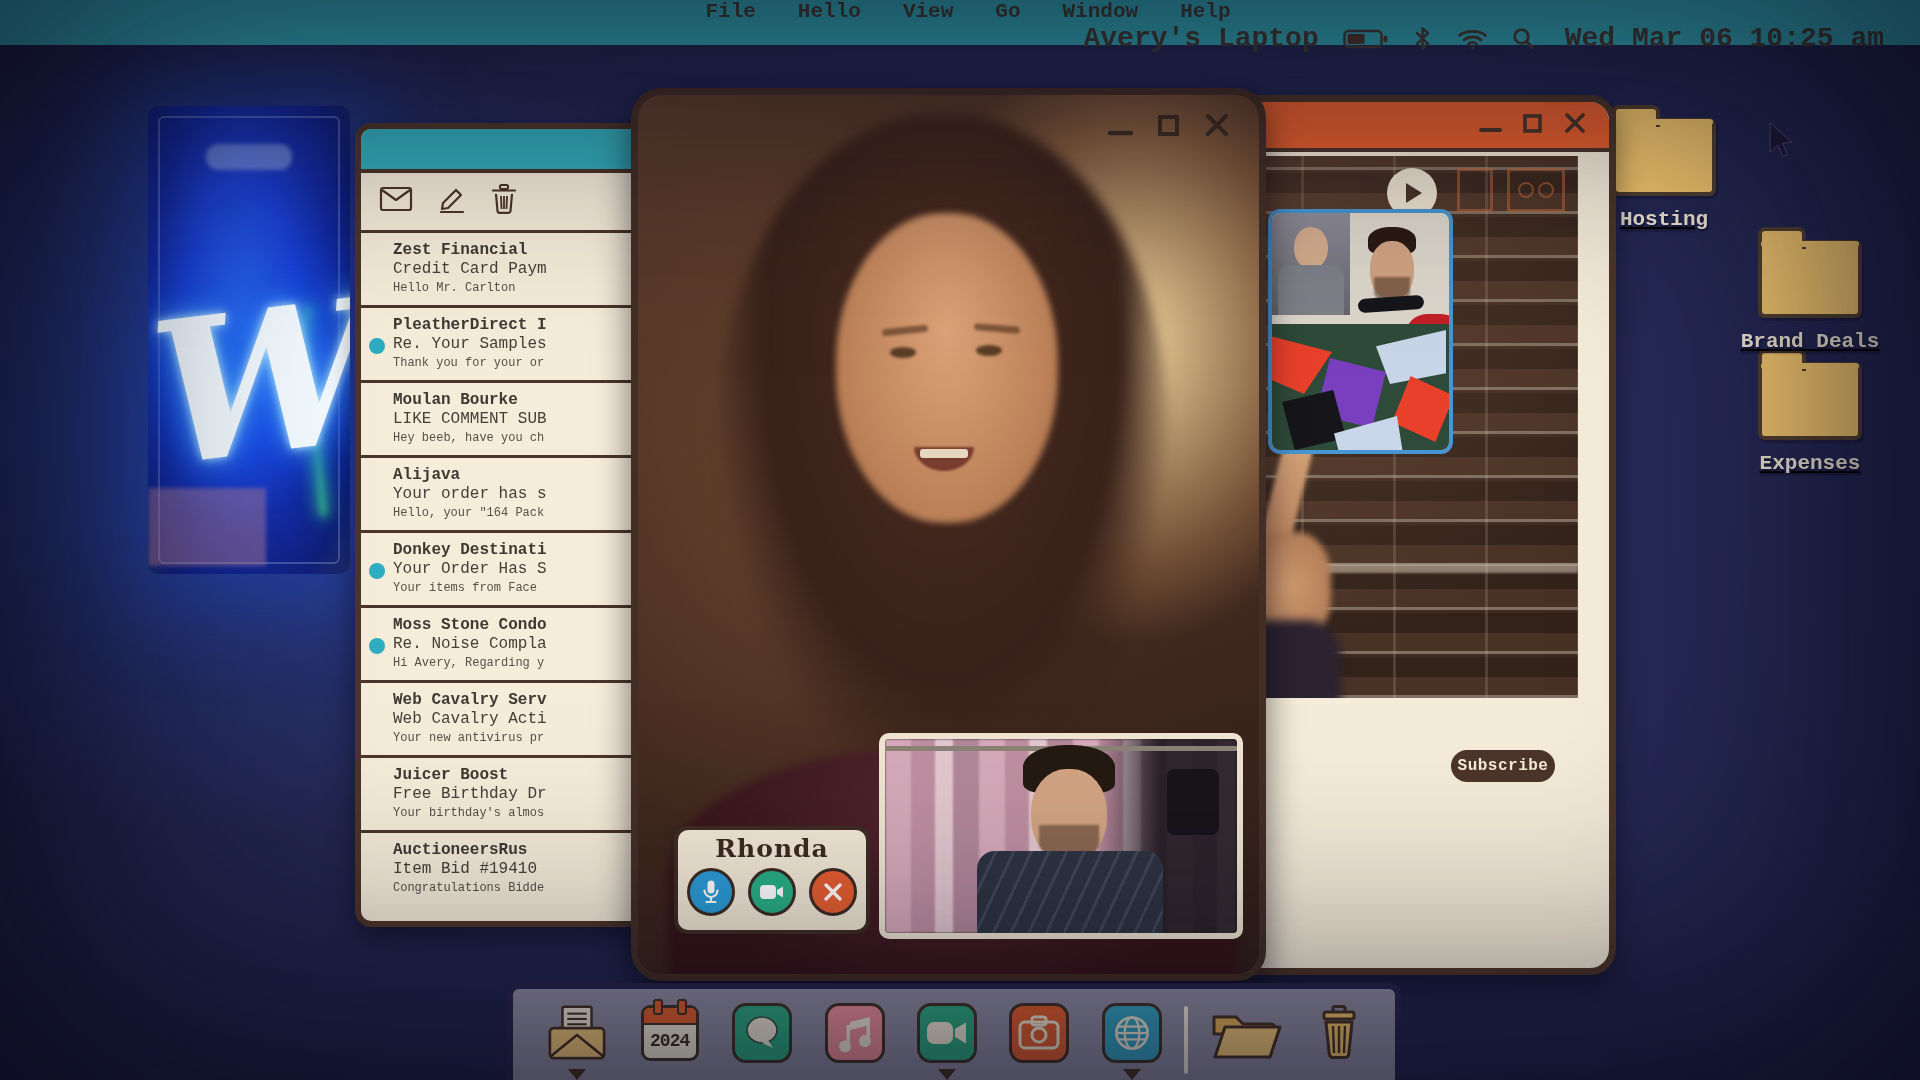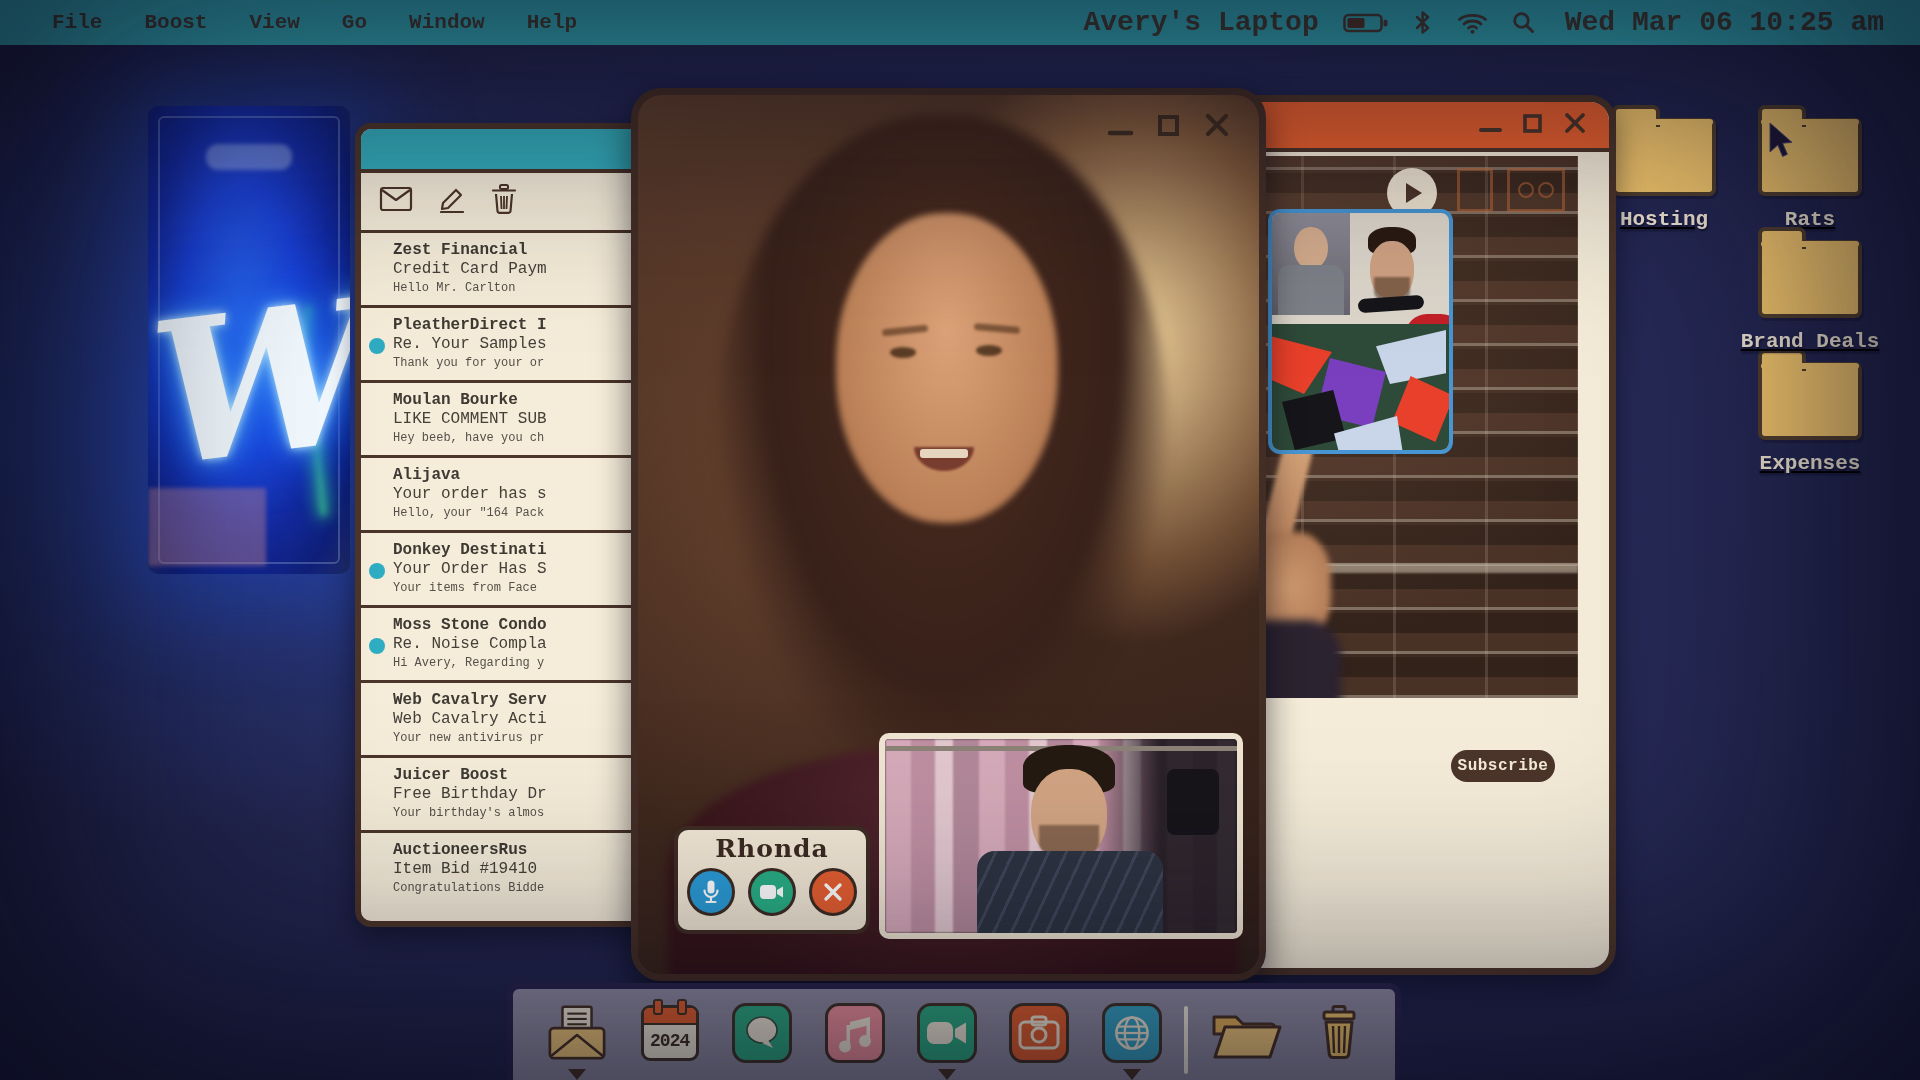--- a/index.html
+++ b/index.html
@@ -7,21 +7,21 @@
     font-family:"Liberation Mono","DejaVu Sans Mono",monospace;
     background:
       radial-gradient(900px 650px at 13% 40%, rgba(45,95,235,.38), rgba(45,95,235,0) 62%),
       radial-gradient(1600px 1100px at 55% 45%, #2d3167 0%, #23264f 55%, #181b3c 100%);
   }
   .vignette{position:absolute;inset:0;box-shadow:inset 0 0 260px 70px rgba(6,6,20,.7);pointer-events:none;z-index:9;}
 
   
   .menubar{position:absolute;top:0;left:0;right:0;height:45px;background:#35adbb;
     display:flex;align-items:center;padding:0 36px 0 52px;z-index:8;
-    color:#453f36;font-weight:bold;font-size:21px;}
+    color:#453f36;font-weight:bold;font-size:21px;flex-direction:column;}
   .menu-items{display:flex;gap:42px;}
   .menu-item{cursor:default;}
   .menu-right{margin-left:auto;display:flex;align-items:center;gap:24px;}
   .device-name{font-size:28px;}
   .status-icon{display:flex;align-items:center;}
   .clock{font-size:28px;margin-left:6px;}
 
   
   .neon{position:absolute;left:148px;top:106px;width:202px;height:468px;border-radius:10px;
     background:radial-gradient(ellipse at 46% 46%, #2e6ef2 0%, #1c42d6 38%, #142a9e 62%, #10207a 82%, rgba(16,26,80,.25) 100%);
@@ -175,21 +175,21 @@
   .cursor{position:absolute;left:1768px;top:122px;z-index:10;}
 </style>
 </head>
 <body>
 
 <div class="screen">
 
   <div class="menubar">
     <div class="menu-items">
       <span class="menu-item">File</span>
-      <span class="menu-item">Boost</span>
+      <span class="menu-item">Hello</span>
       <span class="menu-item">View</span>
       <span class="menu-item">Go</span>
       <span class="menu-item">Window</span>
       <span class="menu-item">Help</span>
     </div>
     <div class="menu-right">
       <span class="device-name">Avery's Laptop</span>
       <span class="status-icon">
         <svg width="46" height="22" viewBox="0 0 46 22">
             <rect x="1.5" y="3" width="37" height="16" rx="4" fill="none" stroke="#4a4038" stroke-width="2.6"></rect>
@@ -225,24 +225,20 @@
     <div class="neon-plaque"></div>
     <div class="neon-green1"></div>
     <div class="neon-green2"></div>
     <div class="neon-text">WO</div>
     <div class="neon-base"></div>
   </div>
 
   <div class="folder" style="left:1604px;top:104px;">
     <div class="folder-icon"></div>
     <div class="folder-label">Hosting</div>
-  </div>
-  <div class="folder" style="left:1750px;top:104px;">
-    <div class="folder-icon"></div>
-    <div class="folder-label">Rats</div>
   </div>
   <div class="folder wide" style="left:1725px;top:348px;">
     <div class="folder-icon"></div>
     <div class="folder-label">Expenses</div>
   </div>
   <div class="folder wide" style="left:1725px;top:226px;">
     <div class="folder-icon"></div>
     <div class="folder-label">Brand Deals</div>
   </div>
 

